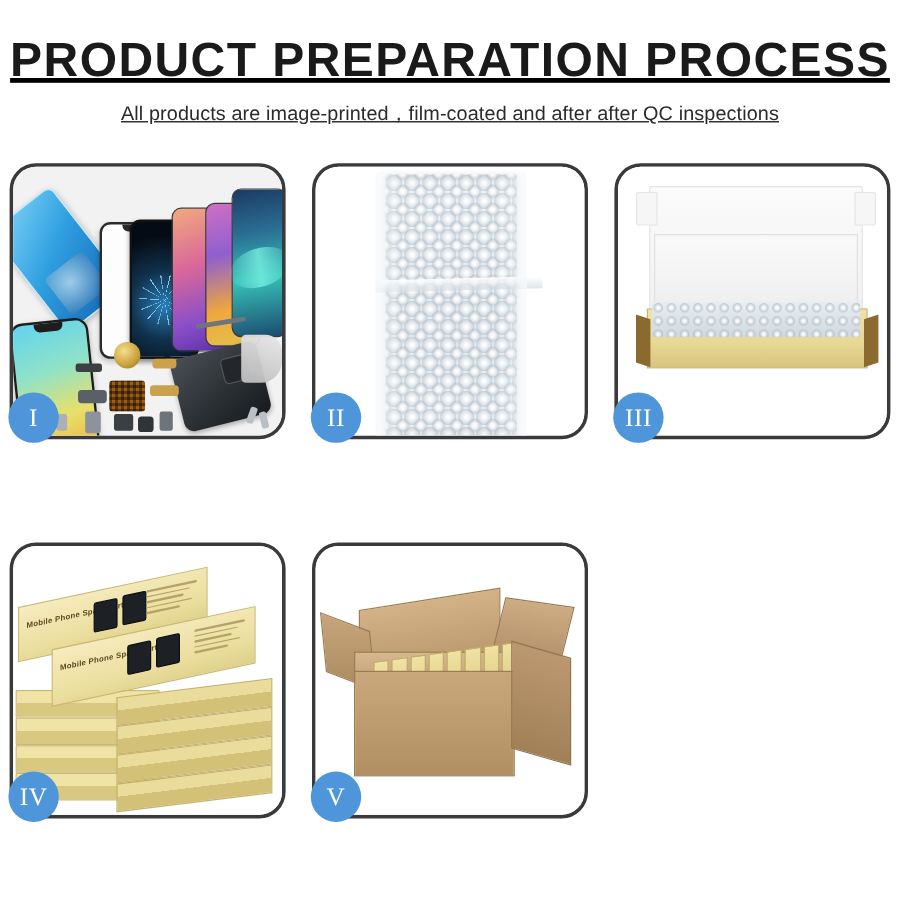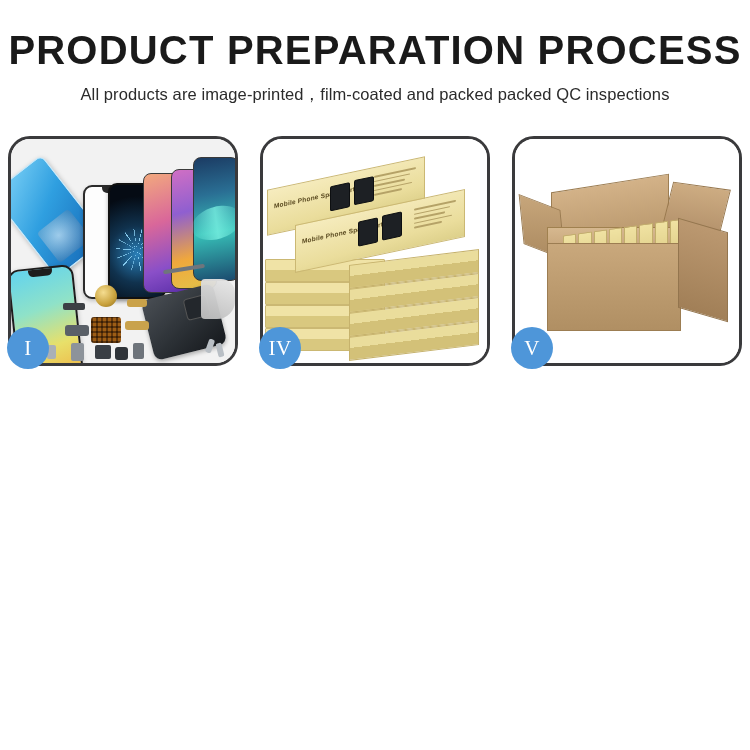--- a/index.html
+++ b/index.html
@@ -2,21 +2,21 @@
 <html><head>
 <meta charset="utf-8">
 <style>
   html,body{margin:0;padding:0;}
   body{
     width:750px;height:750px;
     background:#ffffff;
     font-family:"Liberation Sans", sans-serif;
     overflow:hidden;
   }
-  .page{position:relative;width:750px;height:696px;}
+  .page{position:relative;width:750px;height:696px;text-decoration:underline;}
 
   
   .header{text-align:center;padding-top:30px;}
   .title{
     font-size:40px;
     font-weight:bold;
     letter-spacing:1.2px;
     color:#1a1a1a;
     line-height:1;
     font-family:"Liberation Sans", sans-serif;
@@ -385,21 +385,21 @@
     background:#b0906a;transform:skewY(20deg);
   }
 </style>
 </head>
 <body>
 
 <div class="page">
 
   <div class="header">
     <div class="title">PRODUCT PREPARATION PROCESS</div>
-    <div class="subtitle">All products are image-printed，film-coated and packed packed QC inspections</div>
+    <div class="subtitle">All products are image-printed，film-coated and after after QC inspections</div>
   </div>
 
   <div class="grid">
 
     <div class="panel">
       <div class="inner p1">
         <div class="scr a"></div>
         <div class="scr b"></div>
         <div class="scr c"></div>
         <div class="scr d"></div>
@@ -419,21 +419,37 @@
         <div class="part f7"></div>
         <div class="part f8"></div>
         <div class="part f9"></div>
         <div class="part wire"></div>
         <div class="part s1"></div>
         <div class="part s2"></div>
       </div>
       <div class="badge">I</div>
     </div>
 
-
+    <div class="panel">
+      <div class="inner p2">
+        <div class="bwrap"></div>
+        <div class="bseal"></div>
+      </div>
+      <div class="badge">II</div>
+    </div>
+
+    <div class="panel">
+      <div class="inner p3">
+        <div class="lidback"></div>
+        <div class="foam"></div>
+        <div class="boxbody3"></div>
+        <div class="wrapfill"></div>
+      </div>
+      <div class="badge">III</div>
+    </div>
 
     <div class="panel">
       <div class="inner p4">
         <div class="stack">
           <div class="sbox lb lb1"></div>
           <div class="sbox lb lb2"></div>
           <div class="sbox lb lb3"></div>
           <div class="sbox lb lb4"></div>
 
           <div class="sbox rb rb1"></div>

